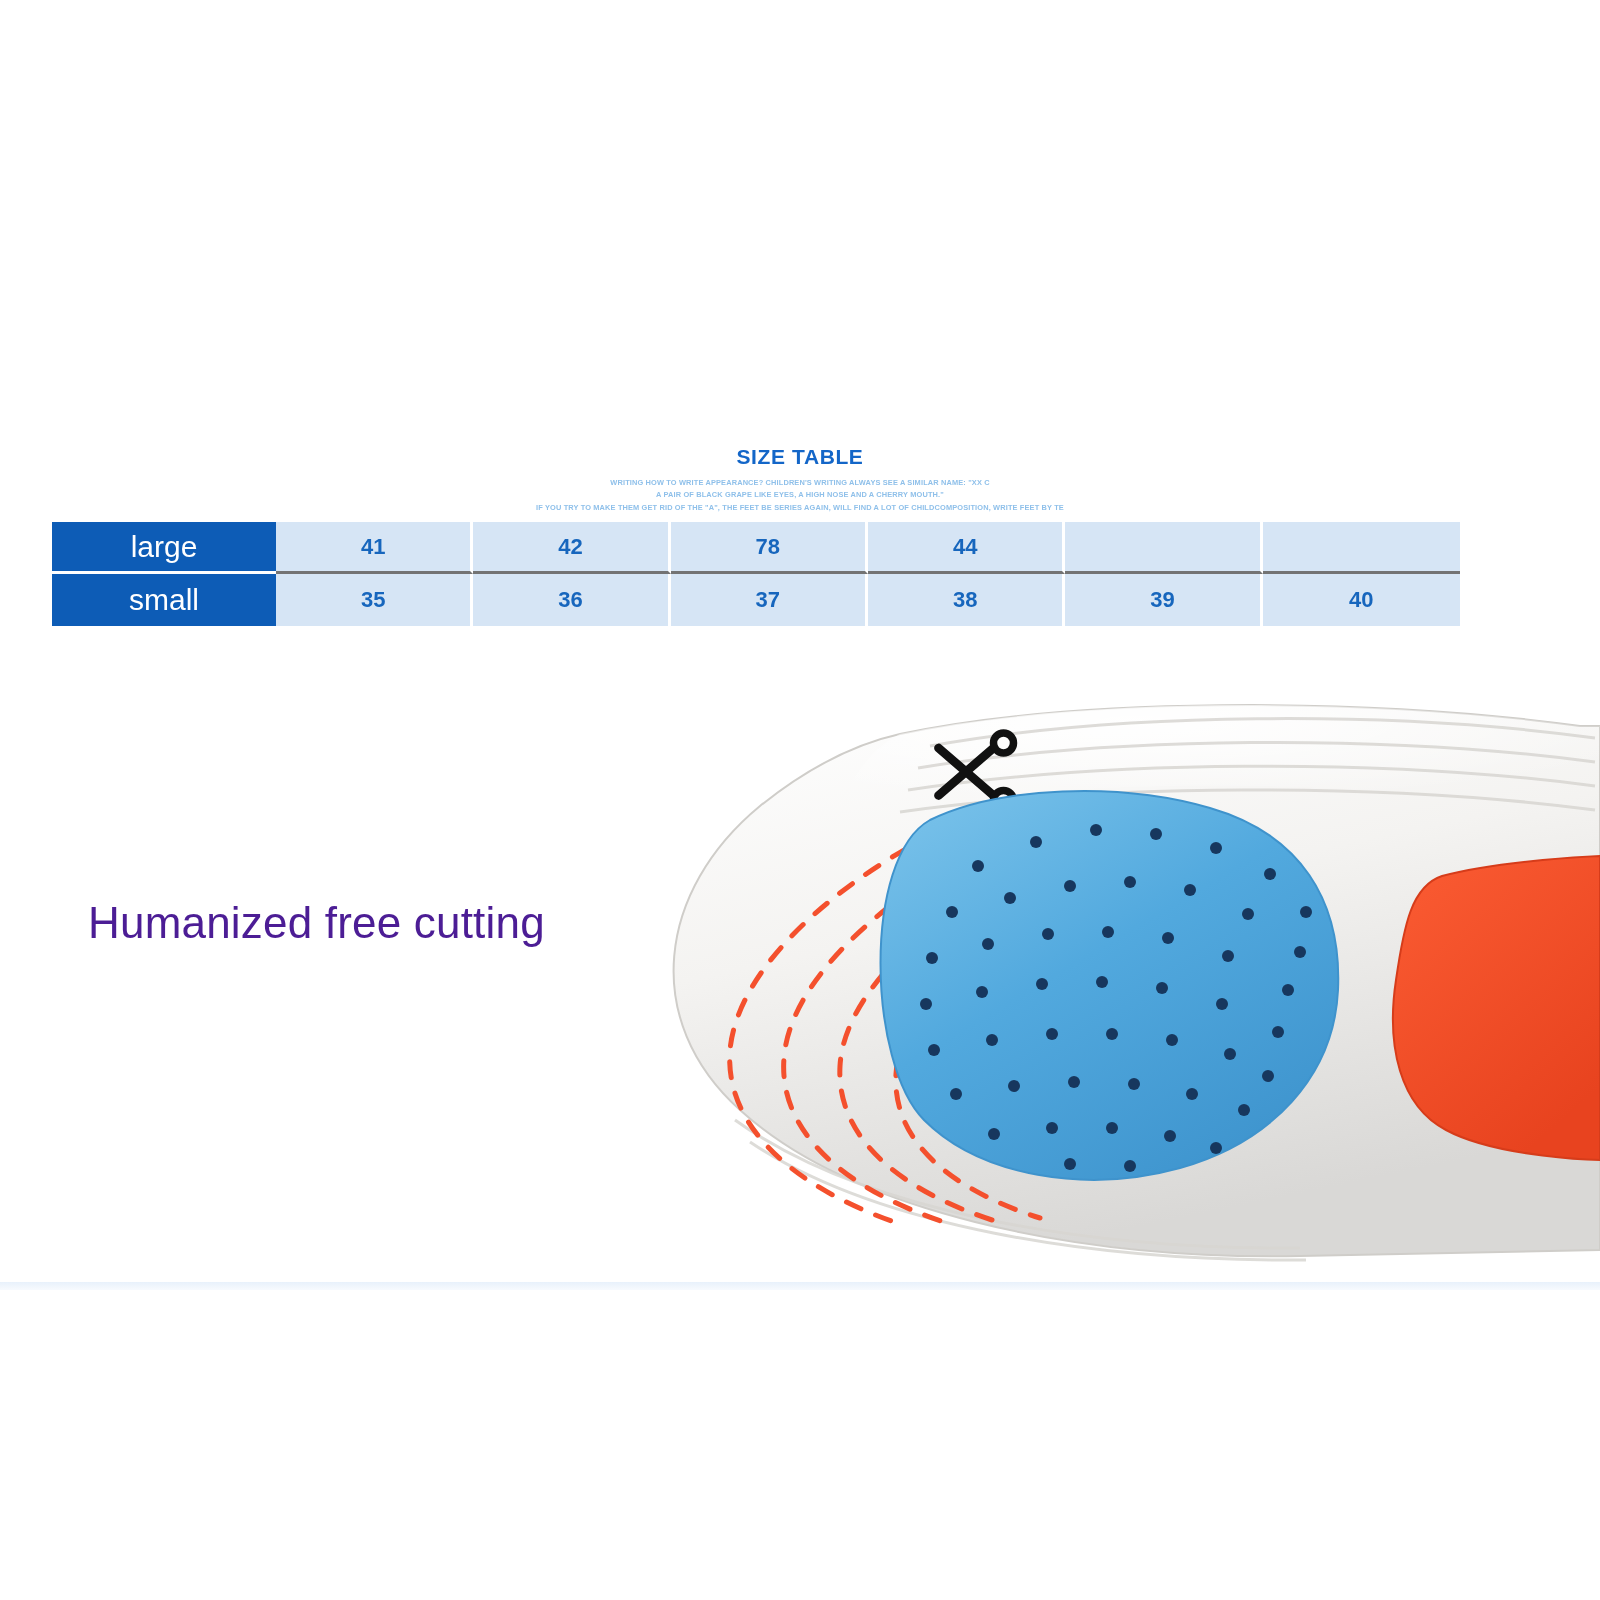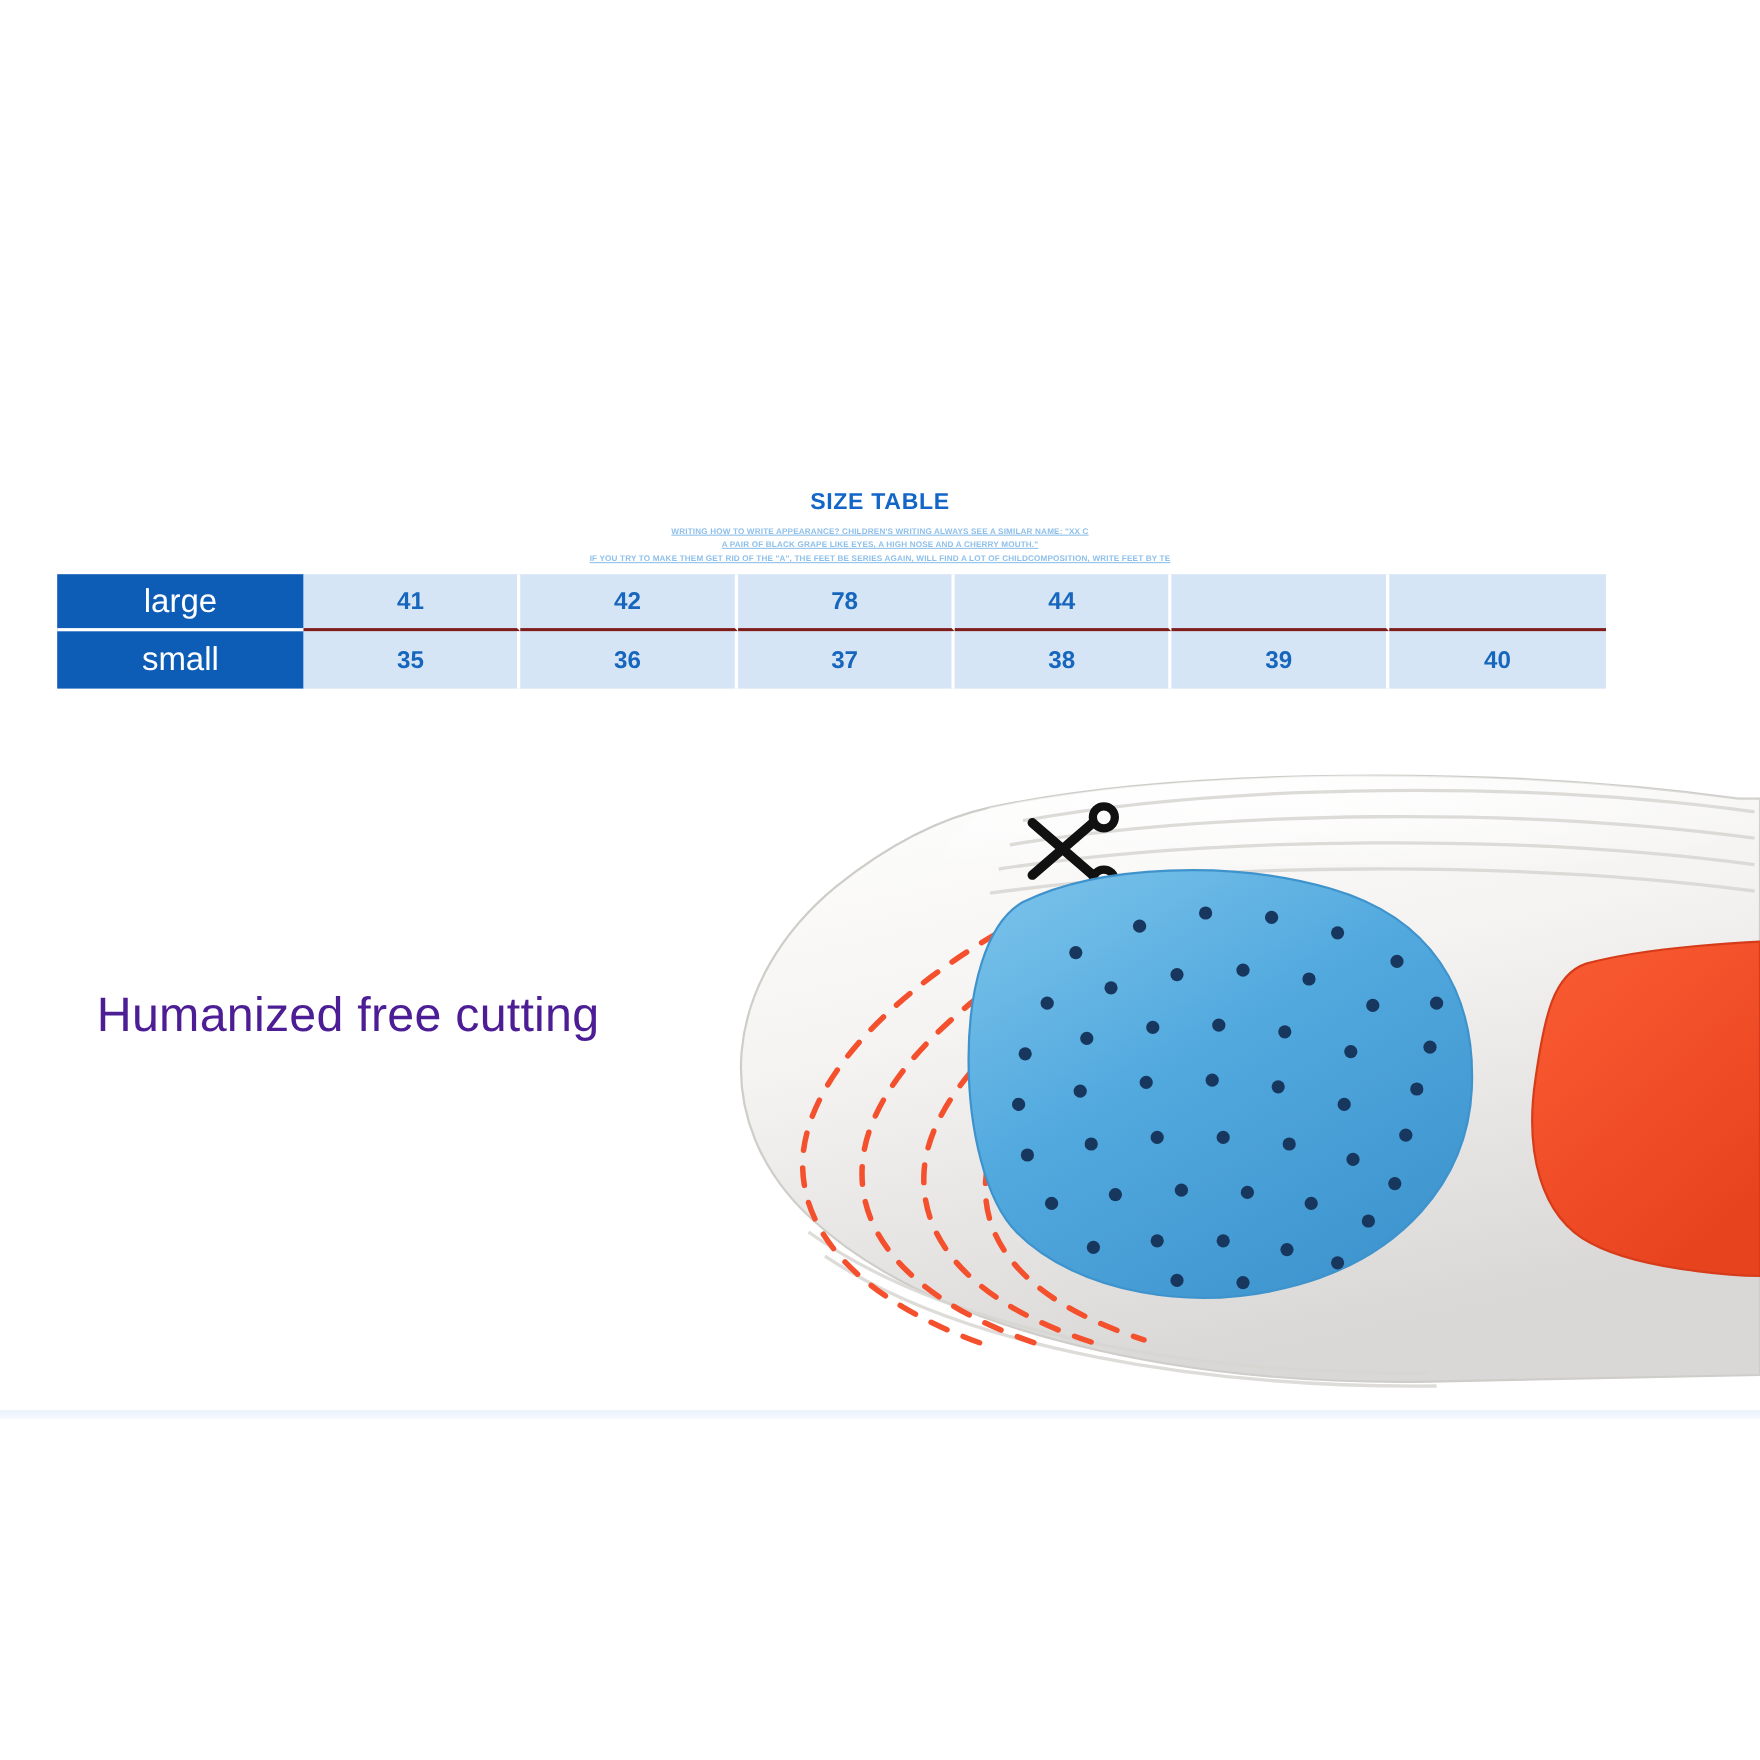--- a/index.html
+++ b/index.html
@@ -40,21 +40,20 @@
     font-family: "Liberation Sans", sans-serif;
   }
   .fineprint {
     margin: 7px 0 0 0;
     color: #8fc0ea;
     font-size: 7.4px;
     font-weight: bold;
     letter-spacing: 0.15px;
     line-height: 12.4px;
     font-family: "Liberation Sans", sans-serif;
-    text-decoration: underline;
   }
   .fineprint div { white-space: nowrap; }
 
   
   .size-table-wrap {
     position: absolute;
     left: 52px;
     top: 522px;
     width: 1408px;
   }
@@ -78,21 +77,21 @@
   }
   table.size-table tr:last-child th.rowhead { border-bottom: none; text-align: center; }
   table.size-table td.cell {
     background: #d6e5f5;
     color: #1766bd;
     font-size: 22px;
     font-weight: bold;
     text-align: center;
     vertical-align: middle;
     border-right: 3px solid #ffffff;
-    border-bottom: 3px solid #7f1d1d;
+    border-bottom: 3px solid #737373;
     font-family: "Liberation Sans", sans-serif;
   }
   table.size-table tr:last-child td.cell { border-bottom: none; }
   table.size-table td.cell:last-child { border-right: none; }
   table.size-table td.cell.empty { color: transparent; }
 
   
   .feature-caption {
     position: absolute;
     left: 88px;

